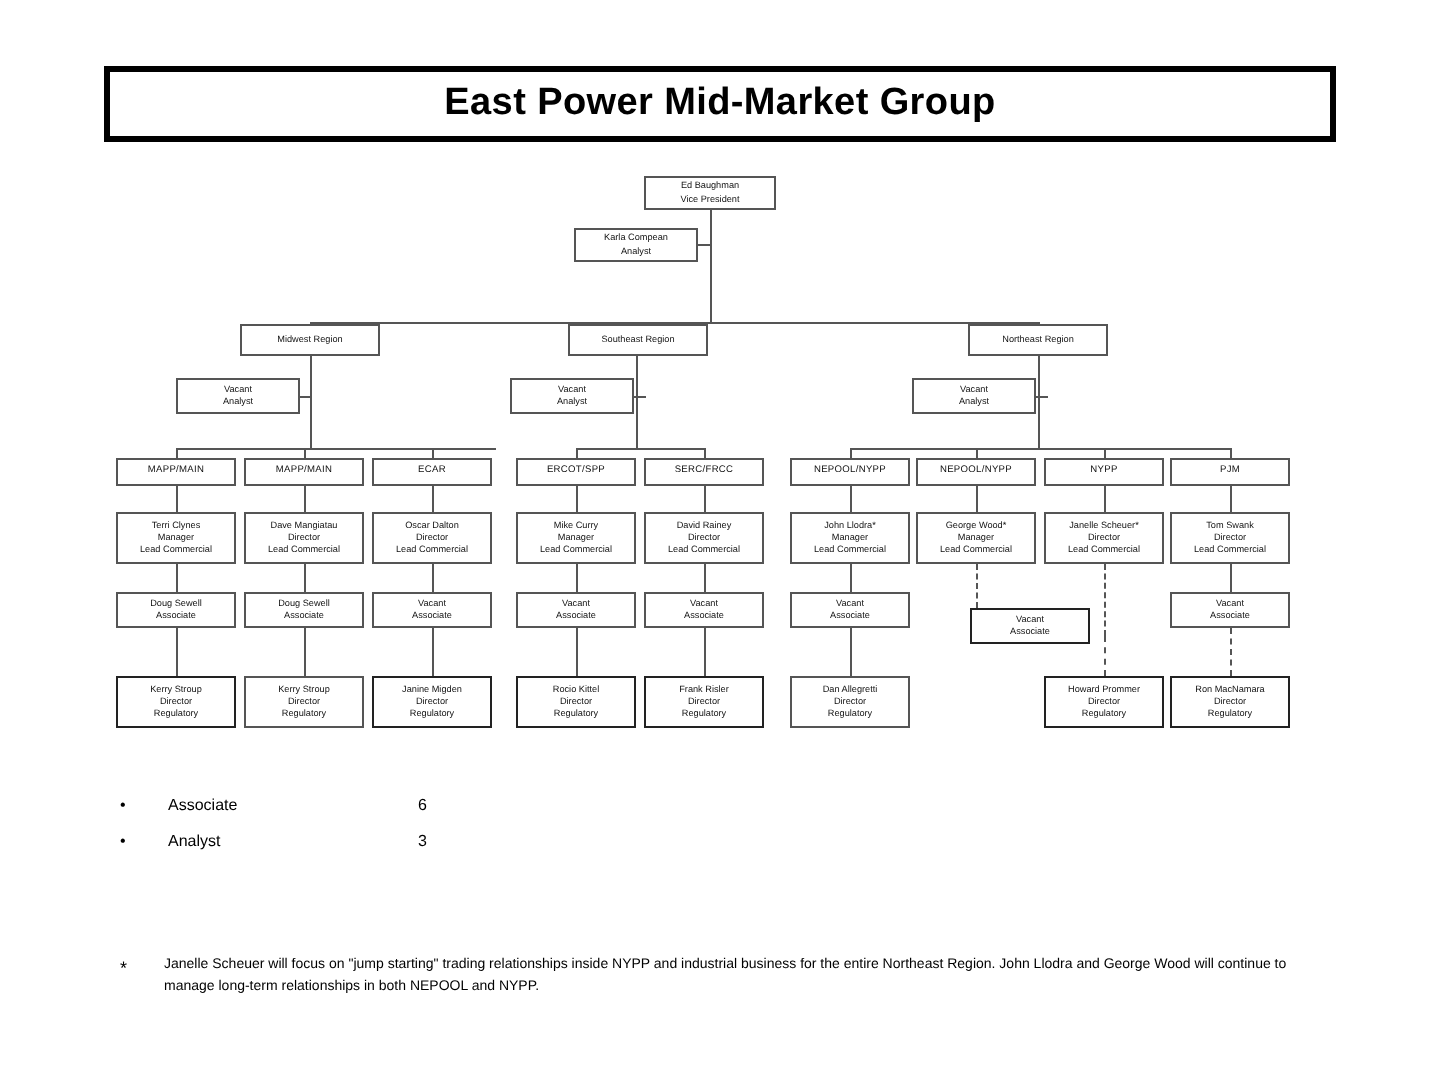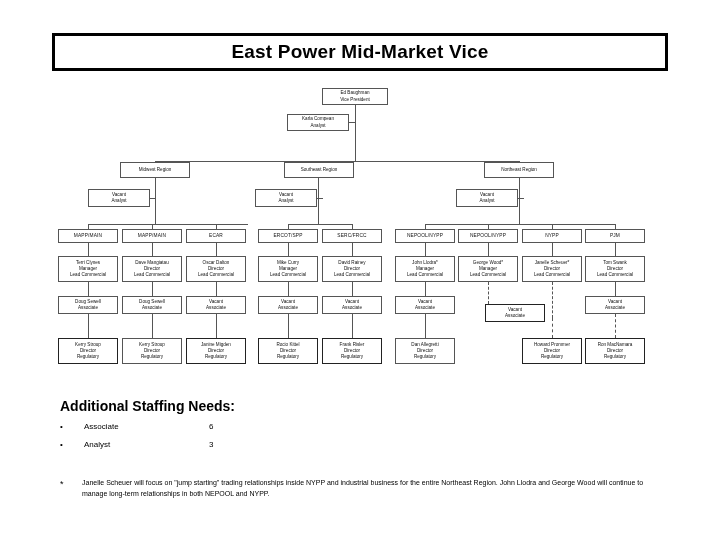--- a/index.html
+++ b/index.html
@@ -109,21 +109,21 @@
     width: 22px;
     flex: 0 0 22px;
     font-size: 9px;
   }
   #footnote .fn-text { flex: 1 1 auto; }
 </style>
 </head>
 <body>
 
 <div id="title-banner">
-  <div class="title-text">East Power Mid-Market Vice</div>
+  <div class="title-text">East Power Mid-Market Group</div>
 </div>
 
 <div id="org-chart">
 
   <div class="node" style="left:322px; top:8px; width:66px; height:17px;">
     <span class="ln">Ed Baughman</span>
     <span class="ln">Vice President</span>
   </div>
 
   <div class="conn v" style="left:355px; top:25px; height:56px;"></div>
@@ -359,21 +359,20 @@
   </div>
   <div class="node strong-border" style="left:585px; top:258px; width:60px; height:26px;">
     <span class="ln">Ron MacNamara</span>
     <span class="ln">Director</span>
     <span class="ln">Regulatory</span>
   </div>
 
 </div>
 
 <div id="staffing">
-  <h2>Additional Staffing Needs:</h2>
 
   <div class="staff-row">
     <span class="bullet">•</span>
     <span class="staff-label">Associate</span>
     <span class="staff-count">6</span>
   </div>
 
   <div class="staff-row">
     <span class="bullet">•</span>
     <span class="staff-label">Analyst</span>

